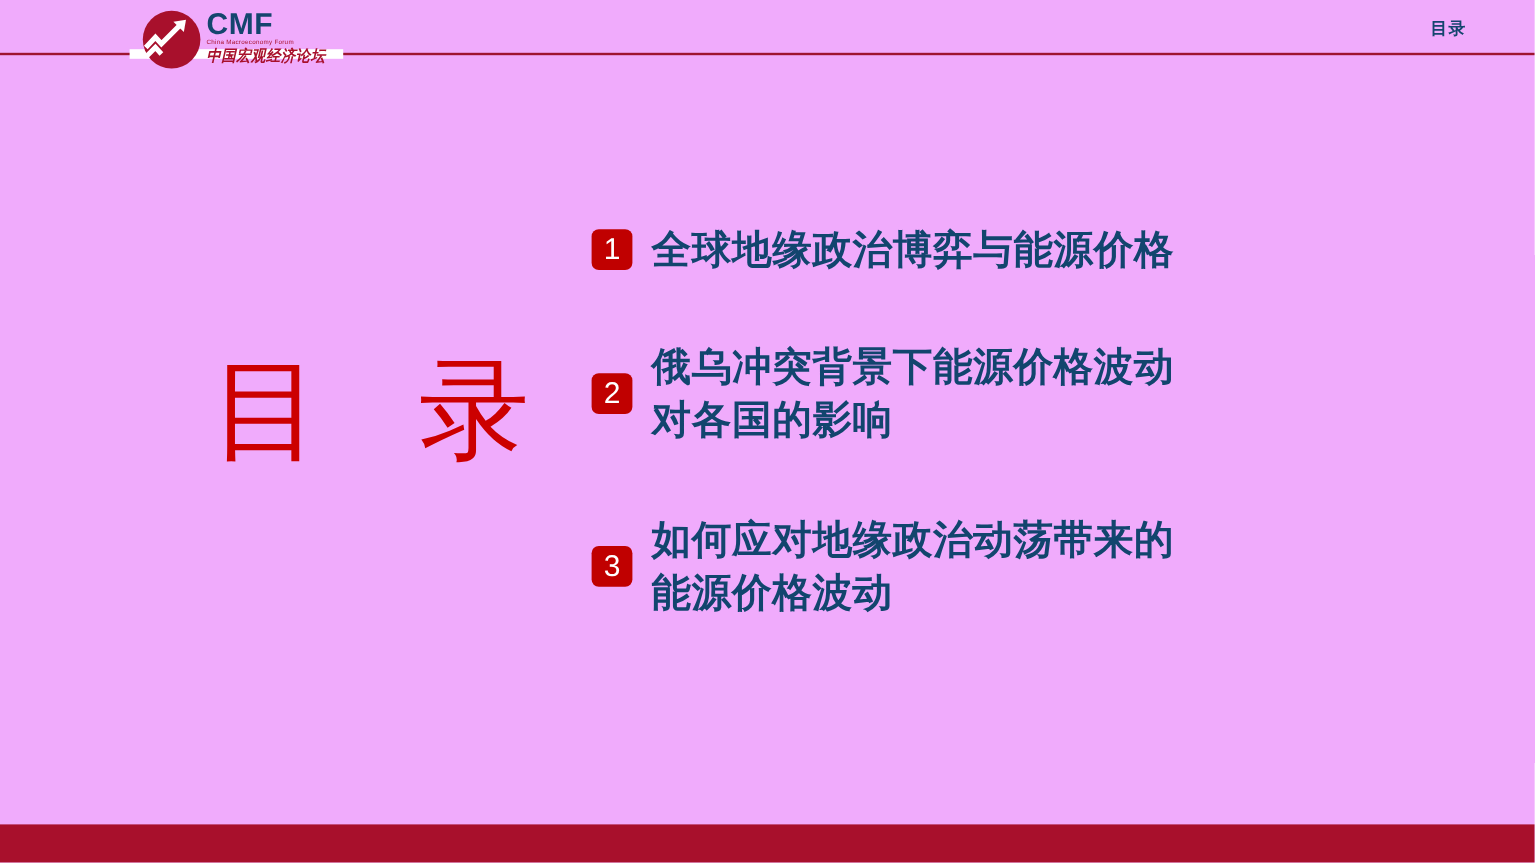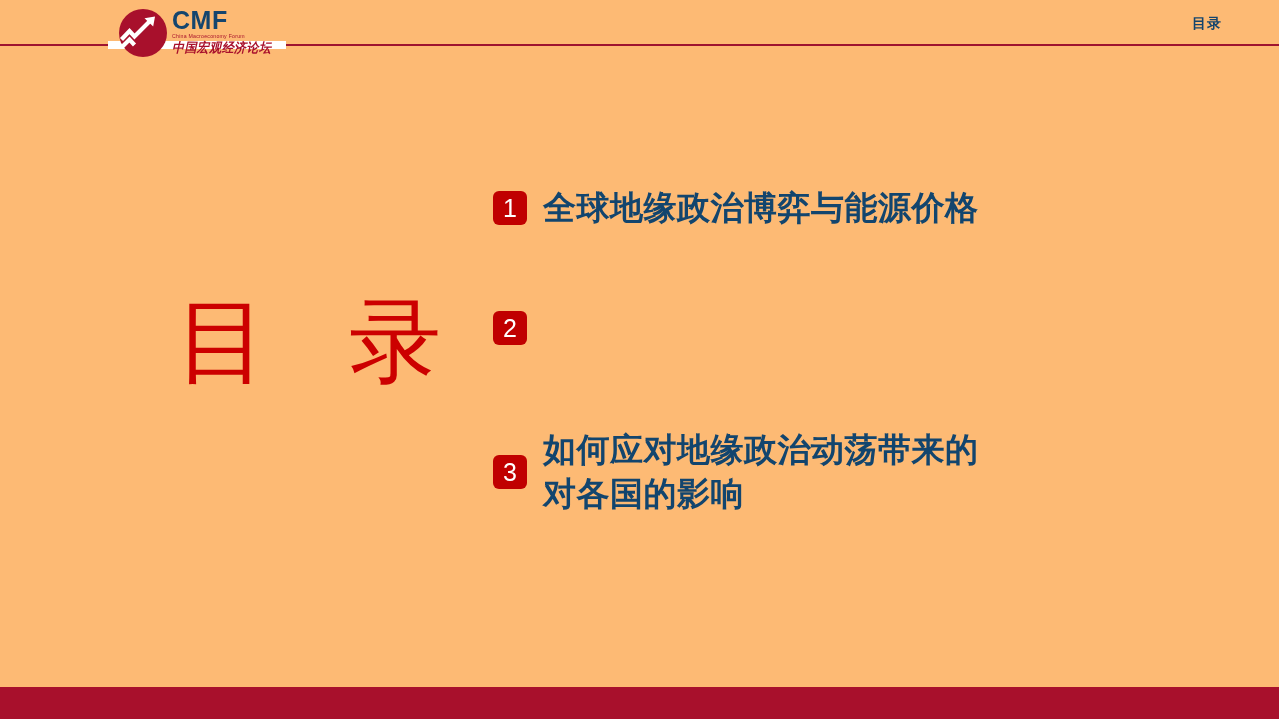--- a/index.html
+++ b/index.html
@@ -7,21 +7,21 @@
     padding: 0;
     background: #ffffff;
   }
   body {
     font-family: "Liberation Sans", "DejaVu Sans", sans-serif;
   }
   .slide {
     position: relative;
     width: 1279px;
     height: 719px;
-    background: #fdba74;
+    background: #f0abfc;
     overflow: hidden;
   }
 
   
   .header-rule {
     position: absolute;
     left: 0;
     top: 44px;
     width: 1279px;
     height: 2px;
@@ -196,25 +196,27 @@
 
   <div class="agenda">
 
     <div class="agenda-item item-1">
       <div class="badge">1</div>
       <div class="agenda-text">全球地缘政治博弈与能源价格</div>
     </div>
 
     <div class="agenda-item item-2">
       <div class="badge">2</div>
+      <div class="agenda-text">俄乌冲突背景下能源价格波动
+对各国的影响</div>
     </div>
 
     <div class="agenda-item item-3">
       <div class="badge">3</div>
       <div class="agenda-text">如何应对地缘政治动荡带来的
-对各国的影响</div>
+能源价格波动</div>
     </div>
 
   </div>
 
   <div class="footer-bar"></div>
 
 </div>
 
 </body></html>

